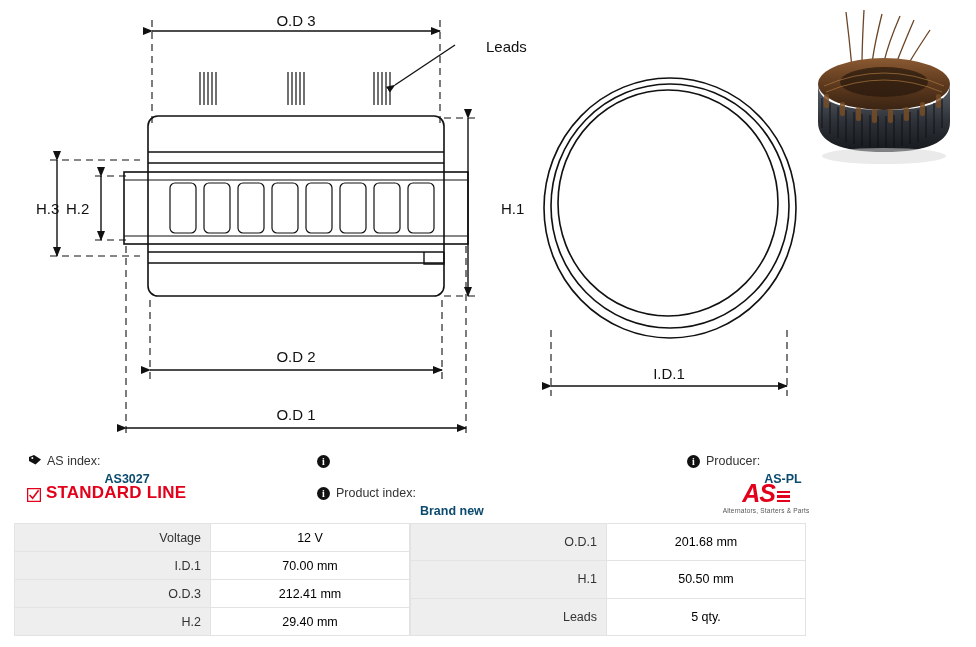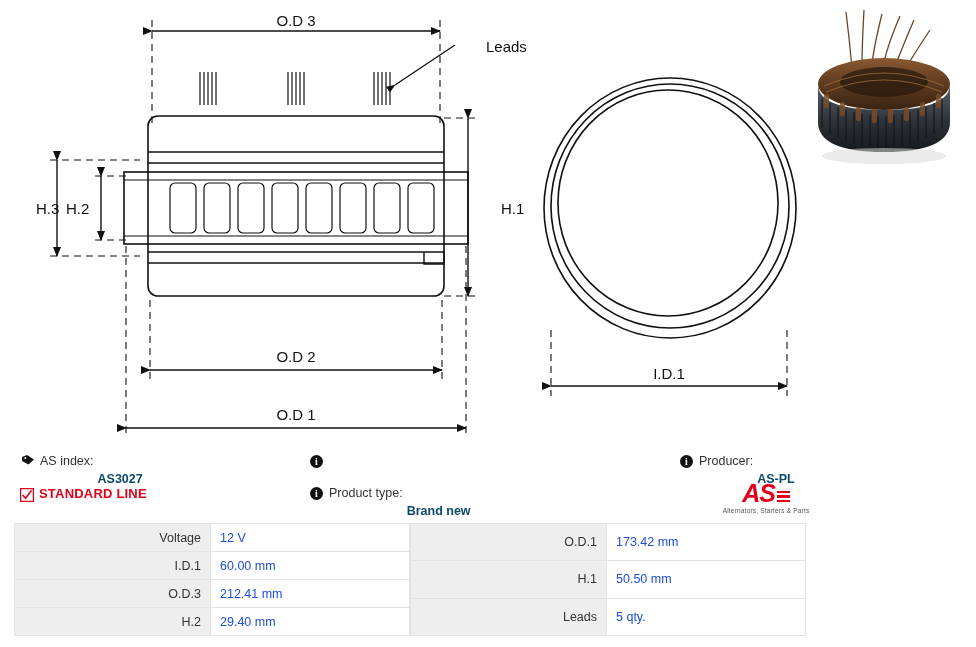--- a/index.html
+++ b/index.html
@@ -29,21 +29,21 @@
   
   #photo {
     position: absolute;
     left: 806px; top: 6px;
     width: 156px; height: 180px;
   }
 
   
   #info {
     position: absolute;
-    left: 4px; top: 450px;
+    left: 11px; top: 450px;
     width: 892px; height: 70px;
   }
   .info-col { position: absolute; font-size: 12.5px; }
   .col1 { left: 16px; }
   .col2 { left: 306px; }
   .col3 { left: 676px; }
   .info-row {
     display: flex;
     align-items: center;
     height: 22px;
@@ -69,21 +69,21 @@
     font-size: 10px;
     font-weight: bold;
     line-height: 13px;
     text-align: center;
     margin-right: 6px;
     font-family: "Liberation Serif", serif;
   }
   .std-line {
     color: #e2001a;
     font-weight: bold;
-    font-size: 13px;
+    font-size: 17px;
     letter-spacing: .2px;
   }
   .chk {
     display: inline-block;
     width: 14px; height: 14px;
     margin-right: 5px;
     position: relative;
     top: 2px;
   }
 
@@ -141,22 +141,22 @@
     padding: 0 9px;
   }
   td.k {
     width: 196px;
     background: #eeeeee;
     text-align: right;
     color: #333;
   }
   td.v {
     background: #ffffff;
-    text-align: left;
-    color: #1d4ed8;
+    text-align: center;
+    color: #000000;
   }
 
   
   .dtxt { font-family: "Liberation Sans", sans-serif; font-size: 15px; fill: #111; }
 </style>
 </head>
 <body>
 
 <div id="page">
 
@@ -353,21 +353,21 @@
         <span class="std-line">STANDARD LINE</span>
       </div>
     </div>
 
     <div class="info-col col2">
       <div class="info-row">
         <span class="ico-info">i</span>
       </div>
       <div class="info-row">
         <span class="ico-info">i</span>
-        <span class="lbl">Product type:</span>
+        <span class="lbl">Product index:</span>
         <span class="val">Brand new</span>
       </div>
     </div>
 
     <div class="info-col col3">
       <div class="info-row">
         <span class="ico-info">i</span>
         <span class="lbl">Producer:</span>
         <span class="val">AS-PL</span>
       </div>
@@ -381,38 +381,38 @@
 
   <div id="specs">
     <table class="spec">
       <tbody>
         <tr>
           <td class="k">Voltage</td>
           <td class="v">12 V</td>
         </tr>
         <tr>
           <td class="k">I.D.1</td>
-          <td class="v">60.00 mm</td>
+          <td class="v">70.00 mm</td>
         </tr>
         <tr>
           <td class="k">O.D.3</td>
           <td class="v">212.41 mm</td>
         </tr>
         <tr>
           <td class="k">H.2</td>
           <td class="v">29.40 mm</td>
         </tr>
       </tbody>
     </table>
 
     <table class="spec">
       <tbody>
         <tr>
           <td class="k">O.D.1</td>
-          <td class="v">173.42 mm</td>
+          <td class="v">201.68 mm</td>
         </tr>
         <tr>
           <td class="k">H.1</td>
           <td class="v">50.50 mm</td>
         </tr>
         <tr>
           <td class="k">Leads</td>
           <td class="v">5 qty.</td>
         </tr>
       </tbody>

